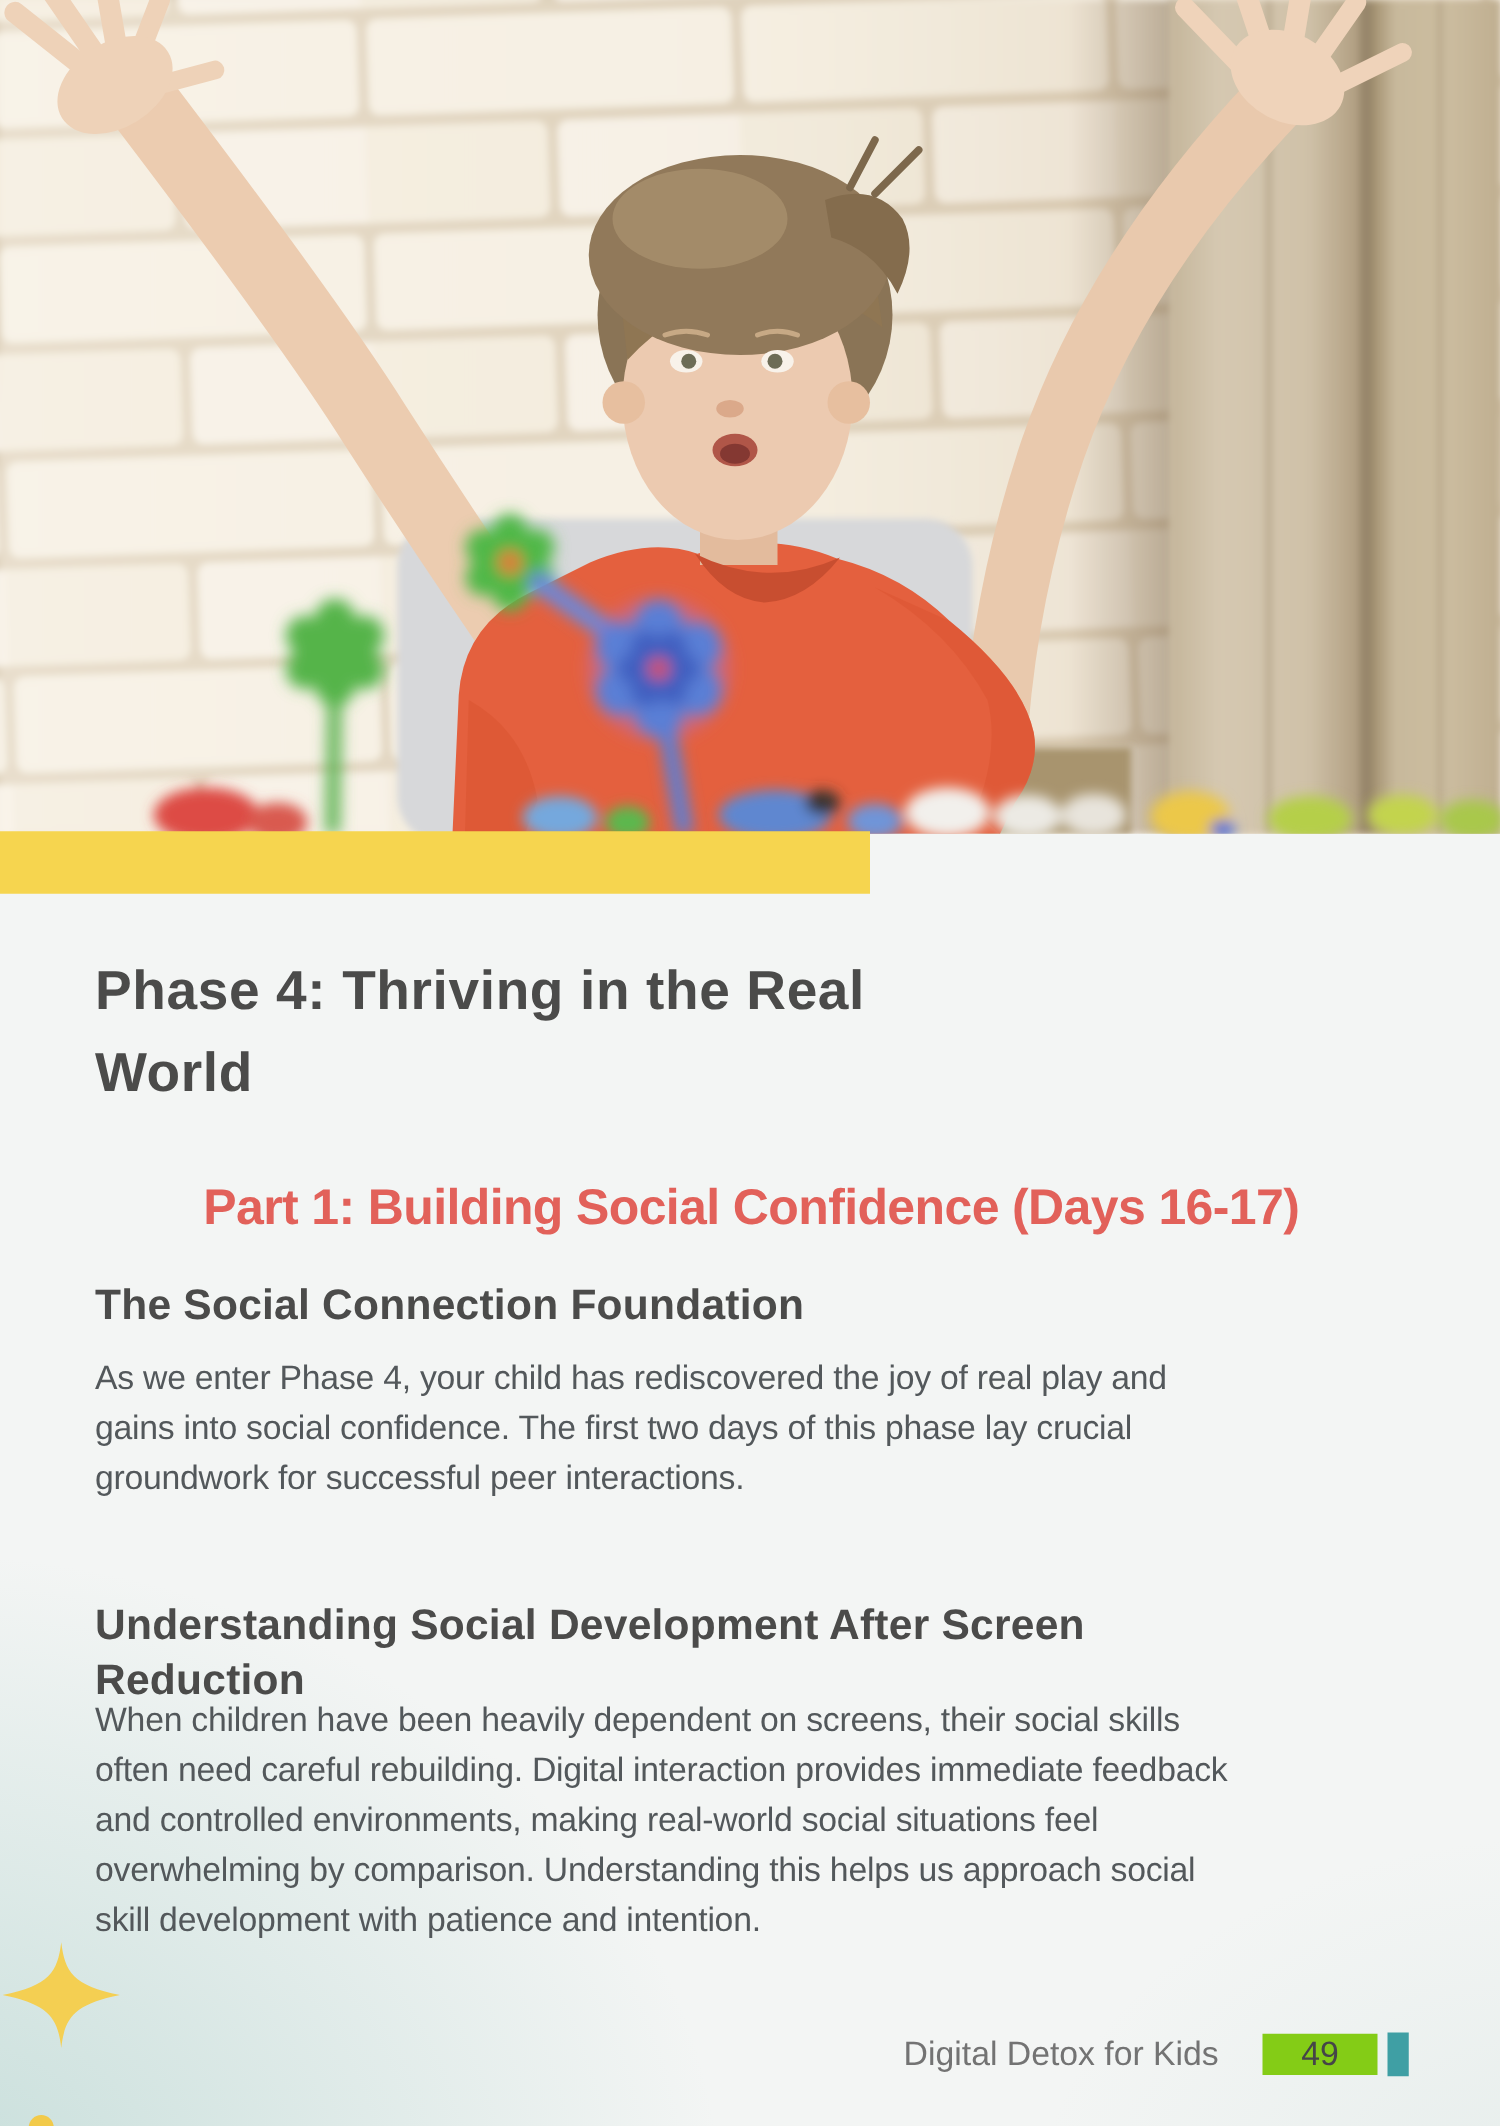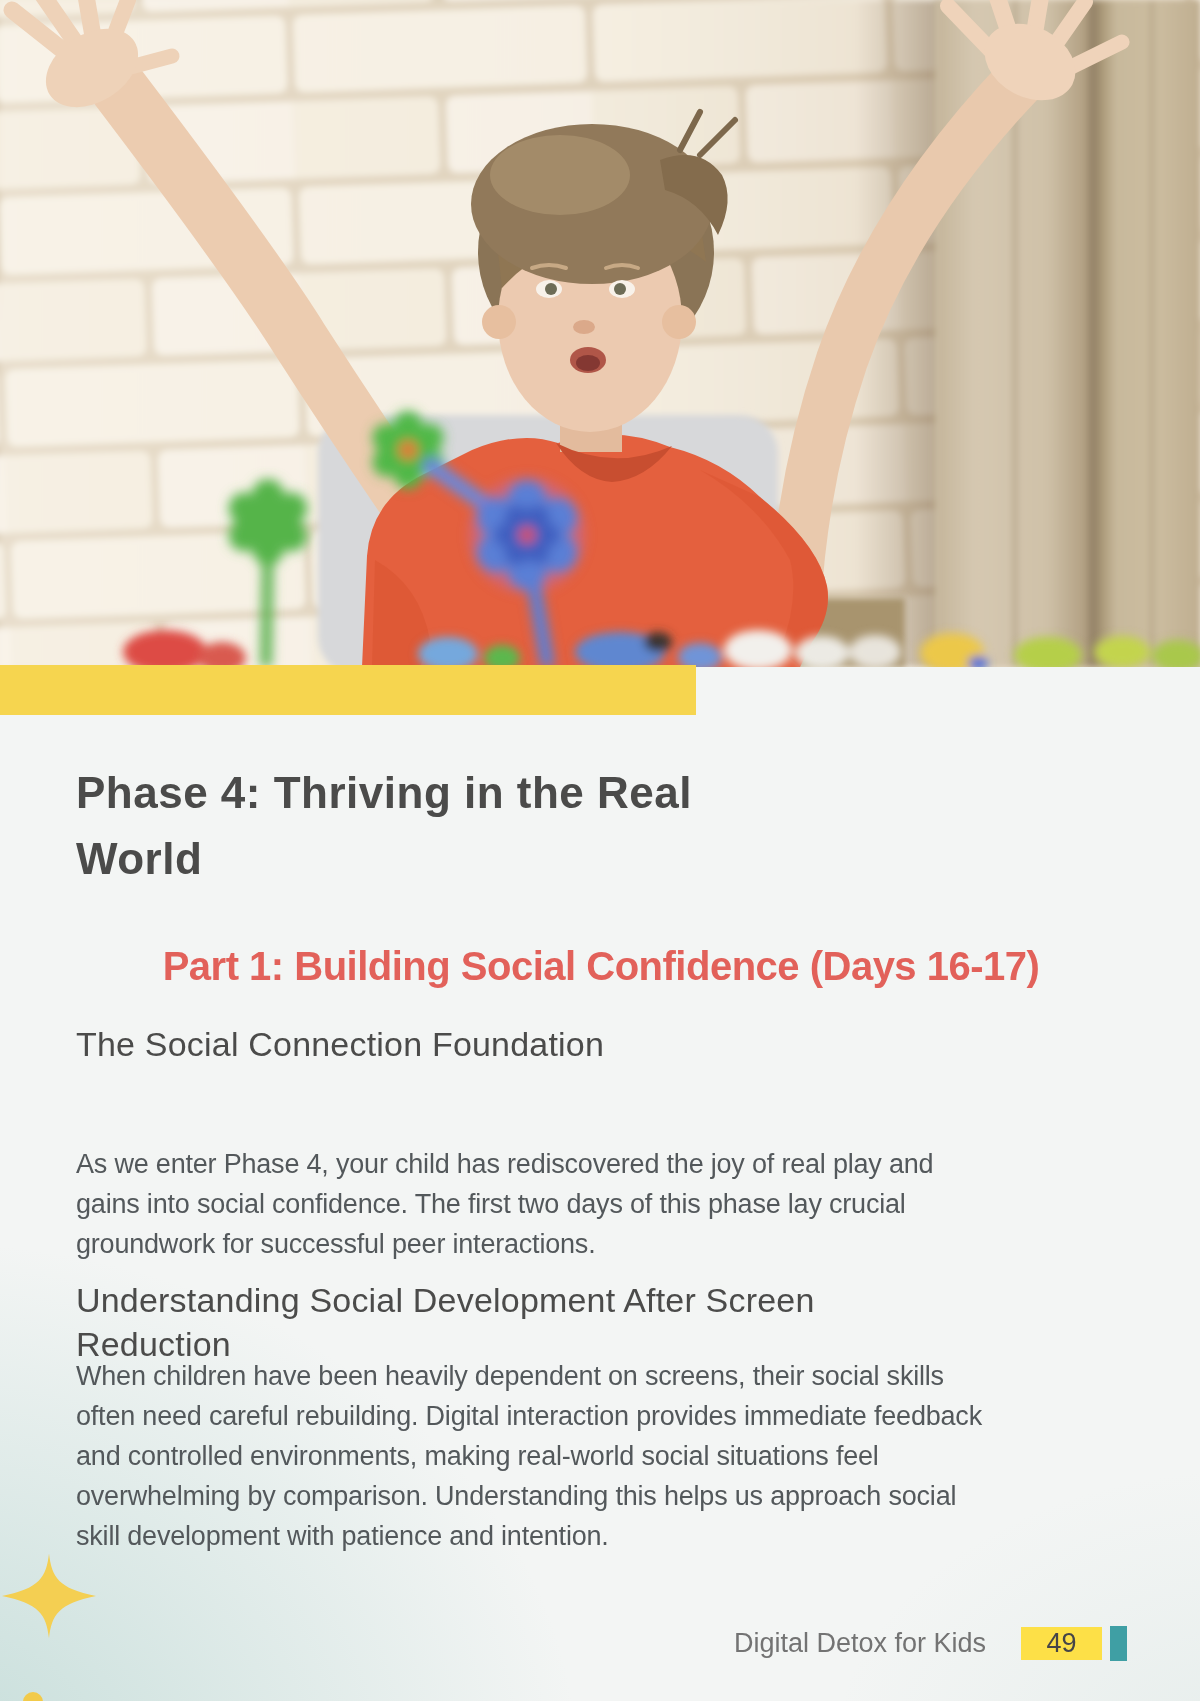--- a/index.html
+++ b/index.html
@@ -22,37 +22,37 @@
   .title{
     position:absolute;left:76px;top:760px;width:960px;
     font-size:44px;line-height:66px;font-weight:700;color:#4b4b4a;letter-spacing:0.5px;
   }
   .part-heading{
     position:absolute;left:76px;top:942px;width:1050px;
     font-size:40px;line-height:48px;font-weight:700;color:#e2615a;letter-spacing:-0.5px;
   }
   .section-heading{
     position:absolute;left:76px;width:1040px;
-    font-size:34px;line-height:44px;font-weight:400;color:#4b4b4a;letter-spacing:0.2px;
+    font-size:34px;line-height:44px;font-weight:700;color:#4b4b4a;letter-spacing:0.2px;
   }
   .sh-1{top:1022px;}
   .sh-2{top:1278px;}
   .para{
     position:absolute;left:76px;width:1060px;
     font-size:27px;line-height:40px;color:#53585b;letter-spacing:-0.2px;
   }
-  .p-1{top:1144px;}
+  .p-1{top:1082px;}
   .p-2{top:1356px;}
   .footer{
     position:absolute;top:1624px;right:73px;height:38px;
     display:flex;align-items:center;
   }
   .footer-title{font-size:27px;color:#737373;margin-right:35px;}
   .page-badge{
-    width:81px;height:33px;background:#fde047;color:#454548;
+    width:92px;height:33px;background:#84cc16;color:#454548;
     font-size:27px;display:flex;align-items:center;justify-content:center;
   }
   .teal-bar{width:17px;height:35px;background:#3f9fa4;margin-left:8px;}
   .sparkle{position:absolute;left:2px;top:1553px;width:94px;height:86px;}
   .sparkle-dot{
     position:absolute;left:23px;top:1692px;width:20px;height:20px;border-radius:50%;
     background:#f2ca4a;
   }
 </style>
 </head>

